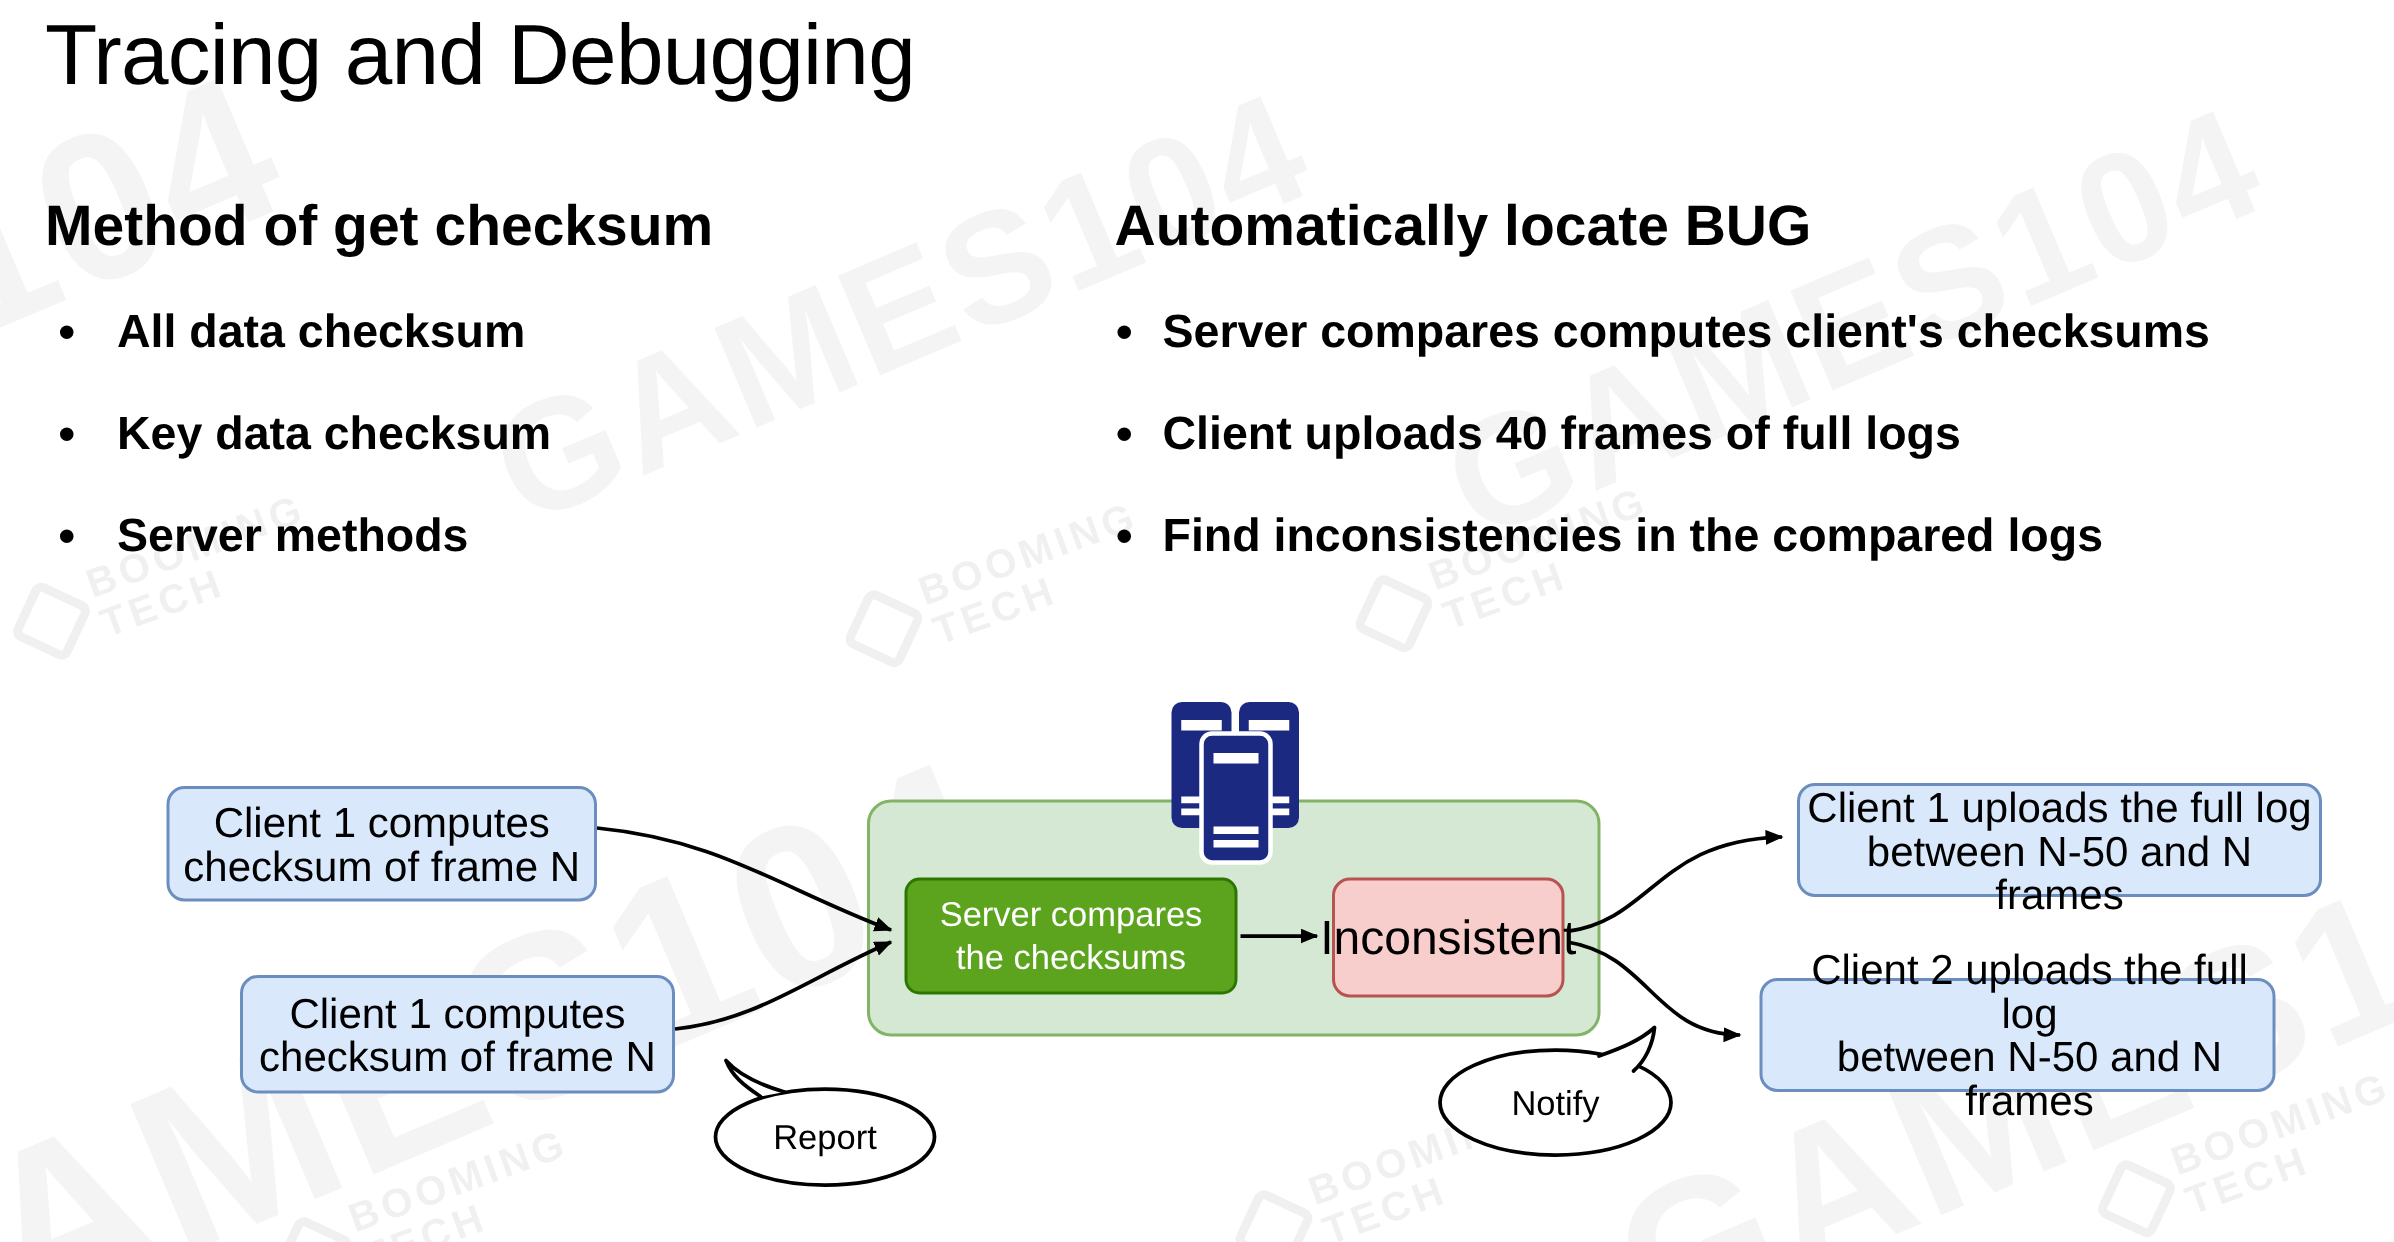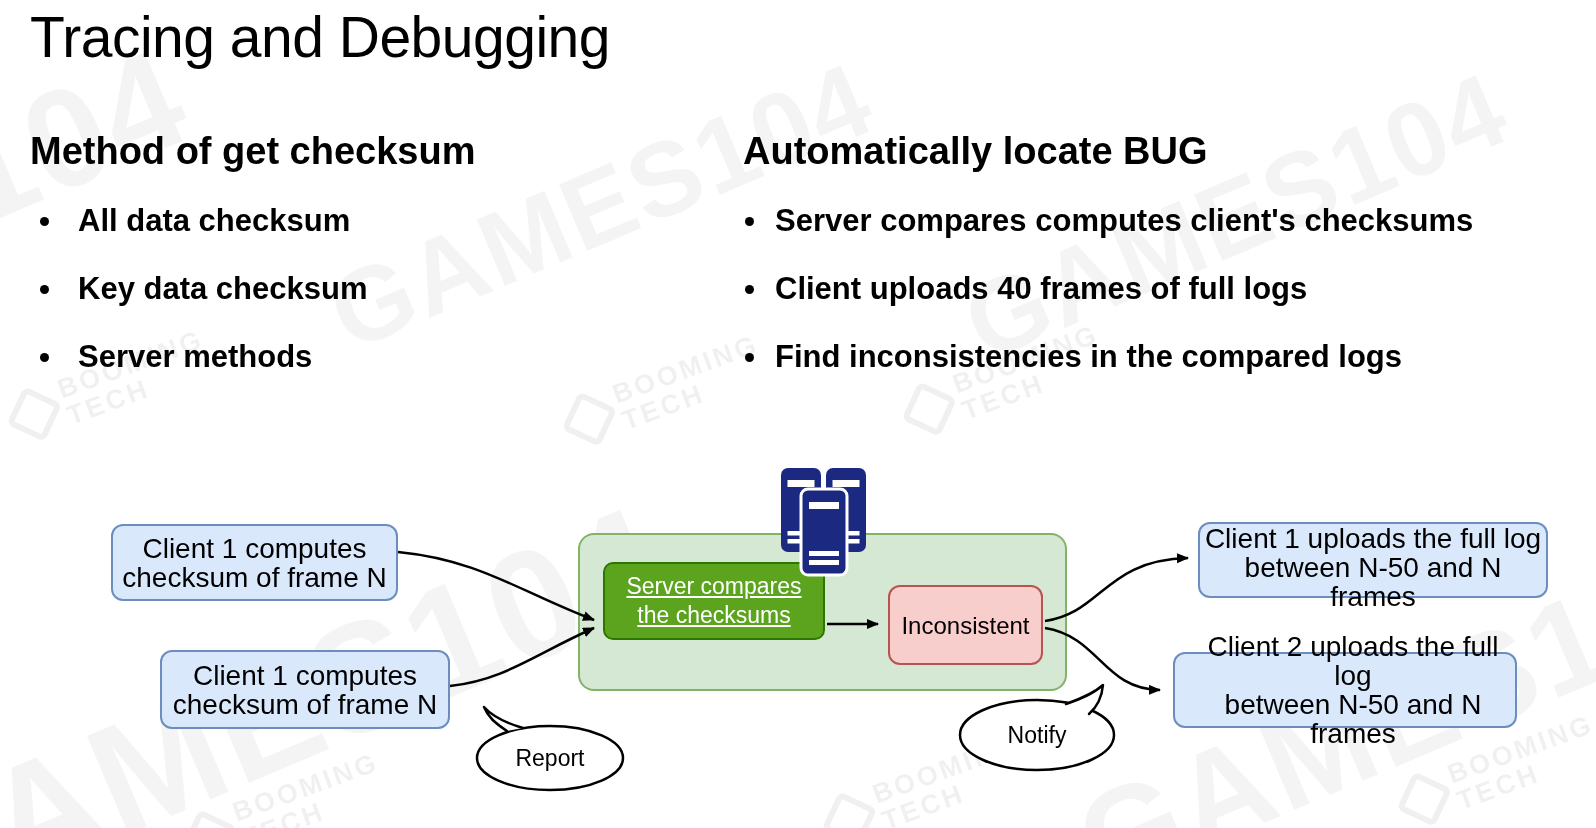--- a/index.html
+++ b/index.html
@@ -62,30 +62,30 @@
   .node-blue{
     background:var(--client-fill,#dae8fc);
     border:2px solid var(--client-border,#6c8ebf);
     border-radius:12px;
   }
   .n-c1c{left:111px;top:524px;width:287px;height:77px;}
   .n-c2c{left:160px;top:650px;width:290px;height:79px;}
   .n-c1u{left:1198px;top:522px;width:350px;height:76px;justify-content:space-between;}
   .n-c2u{left:1173px;top:652px;width:344px;height:76px;padding-left:16px;}
   .n-srv{
-    left:603px;top:562px;width:222px;height:78px;
+    left:603px;top:585px;width:222px;height:78px;
     background:var(--server-fill,#5ca41e);
     border:2px solid var(--server-border,#2d7600);
-    border-radius:10px;color:#fff;font-size:23px;text-decoration:underline;
+    border-radius:10px;color:#fff;font-size:23px;
   }
   .n-inc{
     left:888px;top:585px;width:155px;height:80px;
     background:var(--inconsistent-fill,#f8cecc);
     border:2px solid var(--inconsistent-border,#b85450);
-    border-radius:12px;font-size:24px;
+    border-radius:12px;font-size:32px;
   }
   .server-icon{position:absolute;left:770px;top:458px;z-index:5;}
   .icon-navy{fill:var(--server-icon-color,#1b2a80);}
   .icon-slot{fill:#ffffff;}
   .conn{stroke:var(--arrow-color,#000);stroke-width:2.5;fill:none;}
   .bubble{fill:#fff;stroke:var(--arrow-color,#000);stroke-width:2.5;}
   .bubble-tail{fill:#fff;stroke:var(--arrow-color,#000);stroke-width:2.5;stroke-linejoin:round;stroke-linecap:round;}
   .bubble-text{font-family:"Liberation Sans","DejaVu Sans",sans-serif;font-size:23px;fill:#000;text-anchor:middle;}
 </style>
 </head>

